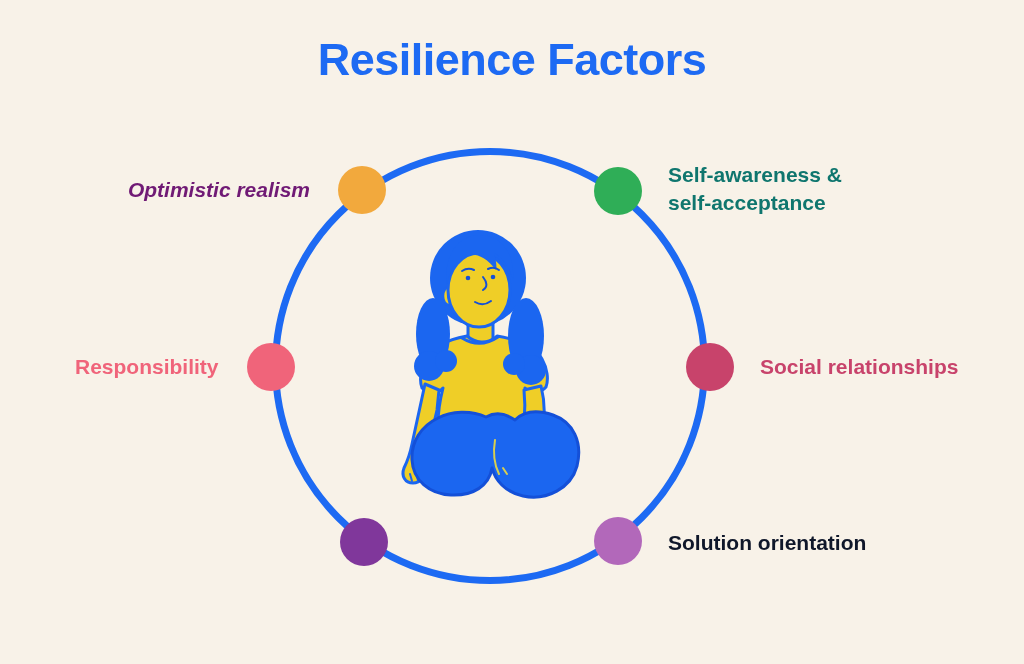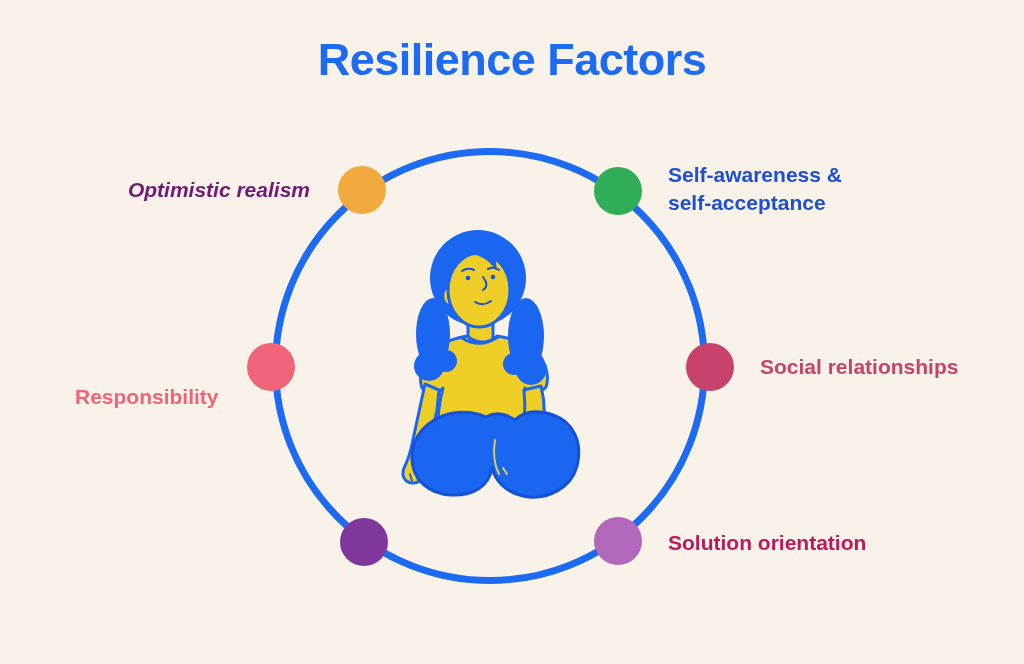--- a/index.html
+++ b/index.html
@@ -43,21 +43,21 @@
 
   .factor-label {
     position: absolute;
     font-size: 21px;
     font-weight: 700;
     line-height: 28px;
     white-space: nowrap;
   }
   .lbl-optimistic   { right: 714px; top: 176px; text-align: right; }
   .lbl-selfaware    { left: 668px; top: 161px; max-width: 215px; white-space: normal; }
-  .lbl-responsibility { left: 75px;  top: 353px; margin-top: 30px; }
+  .lbl-responsibility { left: 75px;  top: 353px; }
   .lbl-social       { left: 760px; top: 353px; text-align: center; }
   .lbl-planning     { left: 76px;  top: 529px; }
   .lbl-solution     { left: 668px; top: 529px; }
 
   .figure-svg {
     position: absolute;
     left: 383px; top: 218px;
     width: 230px; height: 290px;
   }
 </style>
@@ -71,24 +71,24 @@
   <div class="ring"></div>
 
   <div class="dot dot-optimistic" style="background-color: rgb(242, 169, 61);"></div>
   <div class="dot dot-selfaware" style="background-color: rgb(47, 174, 87);"></div>
   <div class="dot dot-responsibility" style="background-color: rgb(240, 100, 122);"></div>
   <div class="dot dot-social" style="background-color: rgb(200, 67, 107);"></div>
   <div class="dot dot-planning" style="background-color: rgb(128, 55, 155);"></div>
   <div class="dot dot-solution" style="background-color: rgb(178, 104, 186);"></div>
 
   <div class="factor-label lbl-optimistic" style="color: #701a75; font-style: italic;">Optimistic realism</div>
-  <div class="factor-label lbl-selfaware" style="color: #1d4ed8;">Self-awareness &amp; self-acceptance</div>
+  <div class="factor-label lbl-selfaware" style="color: #0f766e;">Self-awareness &amp; self-acceptance</div>
   <div class="factor-label lbl-responsibility" style="color: rgb(240, 100, 122);">Responsibility</div>
   <div class="factor-label lbl-social" style="color: rgb(200, 67, 107);">Social relationships</div>
-  <div class="factor-label lbl-solution" style="color: #be185d;">Solution orientation</div>
+  <div class="factor-label lbl-solution" style="color: #0f172a;">Solution orientation</div>
 
   <svg class="figure-svg" viewBox="0 0 230 290" aria-hidden="true">
 
     <ellipse cx="95" cy="60" rx="48" ry="48" fill="#1B66F0"></ellipse>
 
     <path d="M85,94 L85,126 L110,126 L110,94 Z" fill="#EFCE27" stroke="#1B66F0" stroke-width="3"></path>
 
     <path d="M84,118 C62,122 48,130 43,142 C38,152 36,162 39,170
              C45,176 55,176 60,170 C57,182 55,196 55,206
              L147,206 C147,196 145,182 142,170

